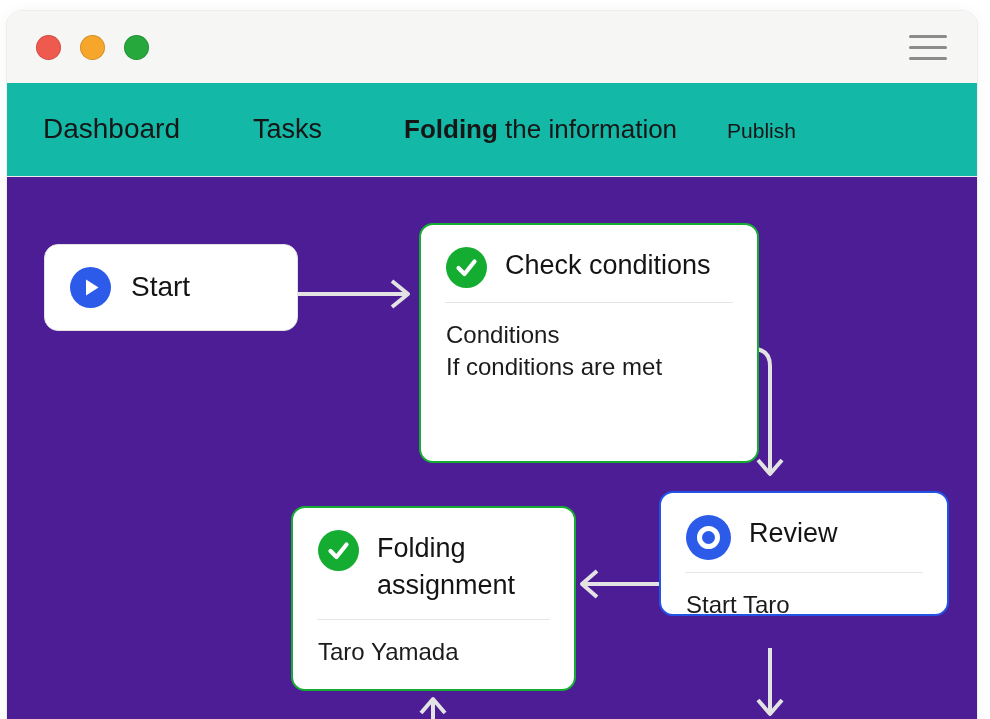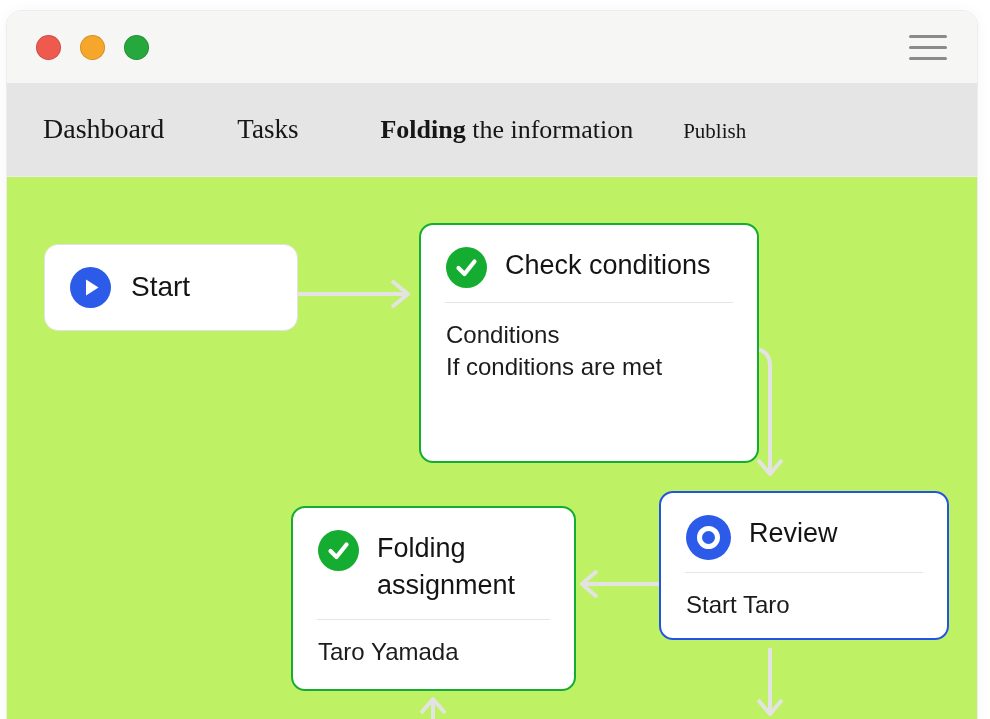--- a/index.html
+++ b/index.html
@@ -24,32 +24,32 @@
            box-shadow:inset 0 0 0 1px rgba(0,0,0,0.14); cursor:pointer; }
   .light.red    { background:#ef5a4e; }
   .light.yellow { background:#f6a62a; }
   .light.green  { background:#27a83d; }
   .menu-btn { margin-left:auto; width:40px; height:34px; display:flex;
               flex-direction:column; justify-content:center; gap:8px; cursor:pointer; }
   .menu-btn span { display:block; height:3px; width:38px; background:#8b8b8b; border-radius:2px; }
 
   
   .navbar {
-    height:94px; background:#e5e5e5; border-bottom:1px solid #ebebeb;
-    display:flex; align-items:baseline; padding:30px 0 5px 36px;font-family:Liberation Serif, serif;
+    height:94px; background:#14b8a6; border-bottom:1px solid #ebebeb;
+    display:flex; align-items:baseline; padding:30px 0 5px 36px;
   }
   .nav-item { cursor:pointer; white-space:nowrap; }
   .nav-dashboard { font-size:28px; font-weight:500; }
   .nav-tasks     { font-size:27px; font-weight:500; margin-left:73px; }
   .nav-folding   { font-size:26px; font-weight:400; margin-left:82px; }
   .nav-folding b { font-weight:700; }
   .nav-publish   { font-size:21px; font-weight:400; margin-left:50px; }
 
   
-  .canvas { position:relative; width:972px; height:543px; background:#bef264; }
+  .canvas { position:relative; width:972px; height:543px; background:#4c1d95; }
   .connectors { position:absolute; left:0; top:0; width:972px; height:543px; }
   .connectors path { stroke:#e3e3e3; stroke-width:4; fill:none; stroke-linejoin:round; }
 
   .node { position:absolute; background:#ffffff; border-radius:14px; cursor:pointer; }
   .node.plain { border:1.5px solid #e2e2e2; }
   .node.green { border:2px solid #15ad31; }
   .node.blue  { border:2px solid #2353e5; }
 
   .node-header { display:flex; align-items:flex-start; gap:18px; padding:22px 24px 14px 25px; }
   .node-icon { flex:0 0 auto; line-height:0; }
@@ -57,21 +57,21 @@
   .node-divider { height:1px; background:#e5e5e5; margin:0 24px; }
   .node-body { padding:16px 12px 18px 25px; font-size:24px; color:#1b1b1b; }
   .node-body p { margin:0; line-height:1.32; }
   .node-body p + p { margin-top:0; }
 
   .node-start { left:37px; top:67px; width:254px; height:87px;
                 display:flex; align-items:center; gap:20px; padding-left:25px; }
   .node-start .node-title { font-size:28px; }
 
   .node-check   { left:412px; top:46px;  width:340px; height:240px; }
-  .node-review  { left:652px; top:314px; width:290px; height:149px; }
+  .node-review  { left:652px; top:314px; width:290px; height:125px; }
   .node-review .node-header { padding-bottom:12px; }
   .node-request { left:284px; top:329px; width:285px; height:185px; }
 </style>
 </head>
 <body>
 
 <div class="app-window">
 
   <div class="titlebar">
     <div class="traffic">

